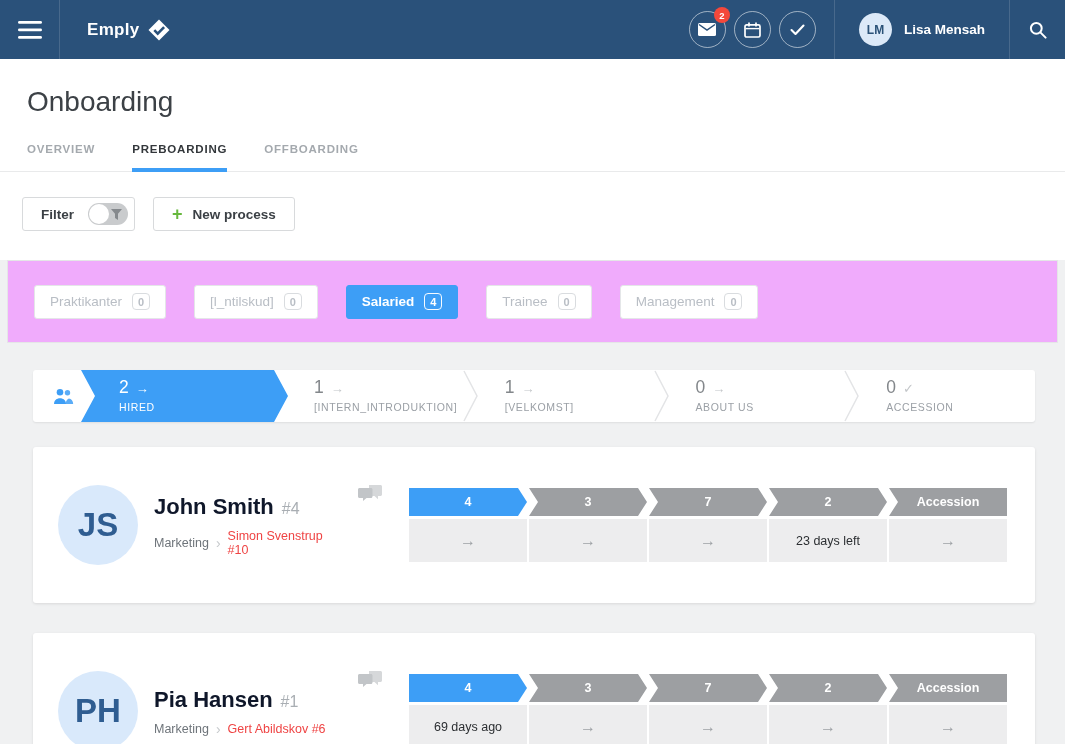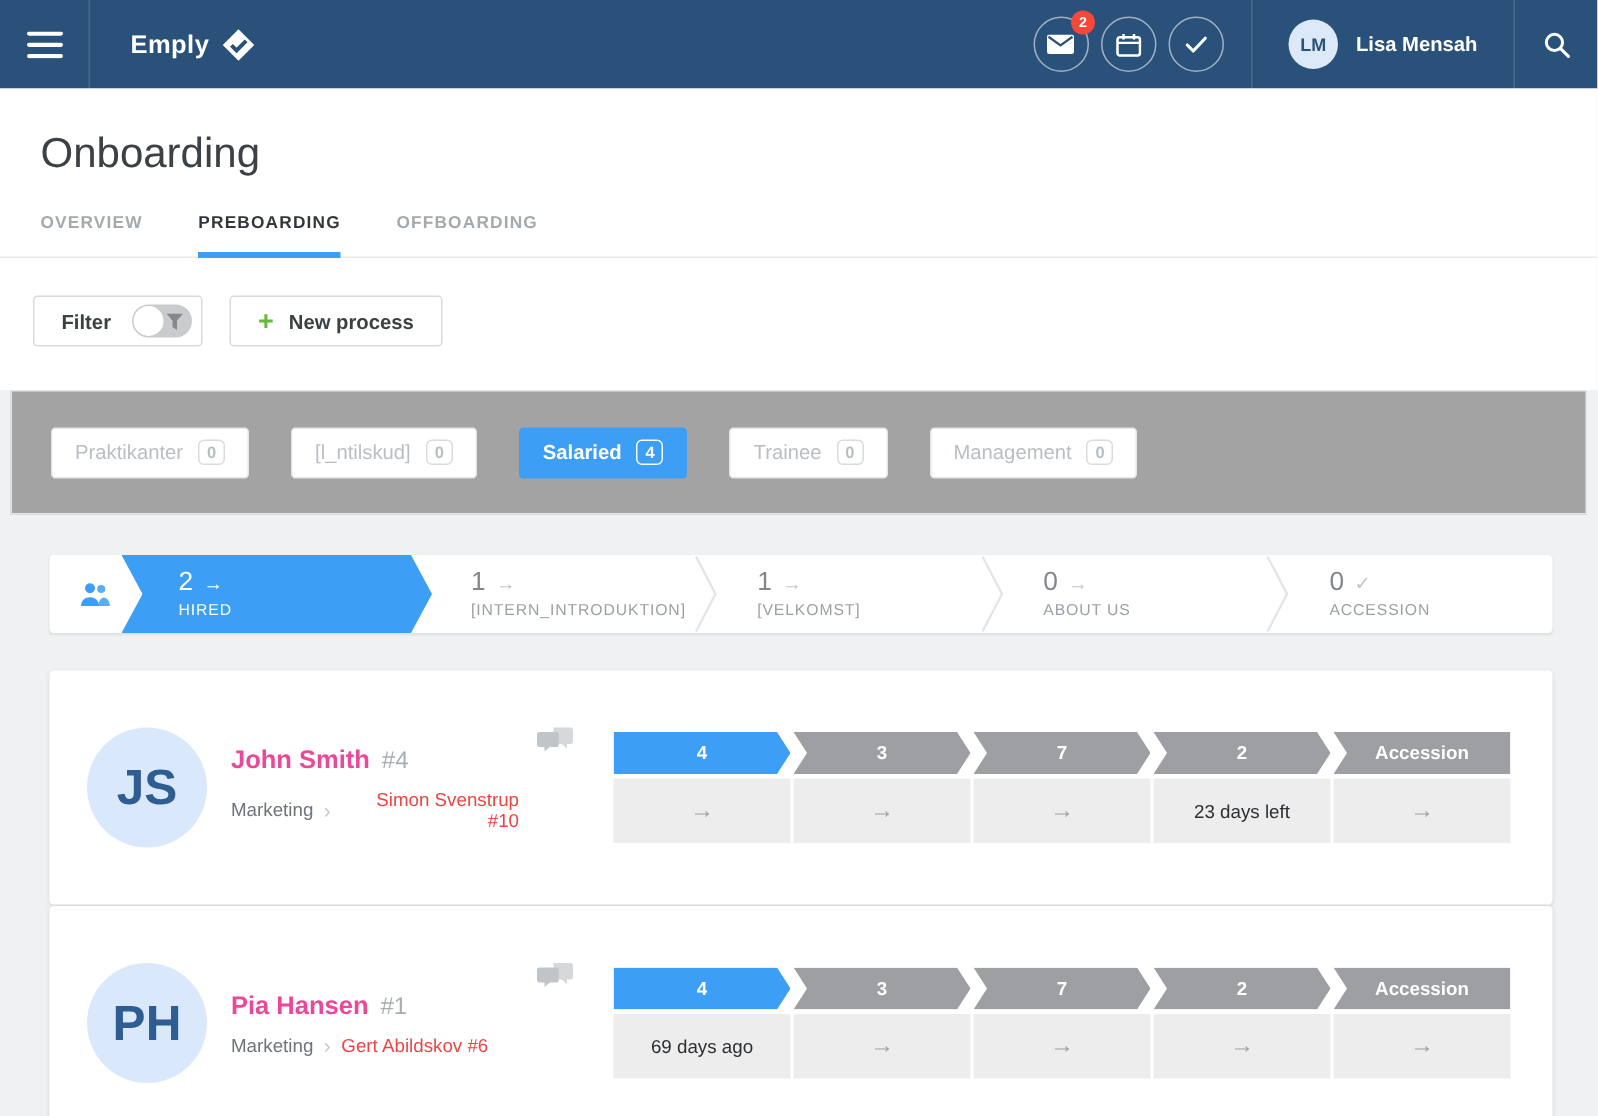--- a/index.html
+++ b/index.html
@@ -52,21 +52,21 @@
   .filter-label{font-size:13.5px;font-weight:bold;color:#3b4045;margin-right:14px;}
   .toggle{width:40px;height:22px;border-radius:11px;background:#c9cbcd;position:relative;
           display:flex;align-items:center;justify-content:flex-end;padding-right:6px;cursor:pointer;}
   .toggle-knob{position:absolute;left:1px;top:1px;width:20px;height:20px;border-radius:50%;background:#fff;}
   .new-process-btn{margin-left:18px;padding:0 18px;}
   .plus{color:var(--plus);font-size:18px;font-weight:bold;margin-right:10px;line-height:1;}
   .new-process-label{font-size:13.5px;font-weight:bold;color:#3b4045;}
 
   
   .gray-sec{background:#f0f1f2;height:486px;}
-  .pills-band{margin:0 7px;background:#a3a3a3;border:1px solid #e5e6e7;height:83px;
+  .pills-band{margin:0 7px;background:#f0abfc;border:1px solid #e5e6e7;height:83px;
               display:flex;align-items:center;padding-left:26px;}
   .pill{height:34px;margin-right:28px;padding:0 15px;border-radius:3px;display:flex;
         align-items:center;background:#fff;border:1px solid #e4e6e8;cursor:pointer;}
   .pill-label{font-size:13.5px;color:#b9bec5;}
   .pill-badge{margin-left:10px;min-width:18px;height:17px;border:1px solid #d9dcdf;border-radius:4px;
               font-size:11px;font-weight:bold;color:#b9bec5;display:flex;align-items:center;
               justify-content:center;padding:0 4px;}
   .pill.active{background:var(--accent);border-color:var(--accent);}
   .pill.active .pill-label{color:#fff;font-weight:bold;}
   .pill.active .pill-badge{border:1.5px solid rgba(255,255,255,.95);color:#fff;}
@@ -80,26 +80,26 @@
     clip-path:polygon(0 0,calc(100% - 14px) 0,100% 50%,calc(100% - 14px) 100%,0 100%,14px 50%);}
   .pl-sep{width:16px;flex:none;display:flex;align-items:center;}
   .st-num{font-size:17.5px;color:#83878b;display:flex;align-items:center;line-height:1;}
   .st-glyph{font-size:13px;color:#c3c6c9;margin-left:7px;}
   .st-label{font-size:10.5px;color:#9ba0a6;letter-spacing:.6px;margin-top:4px;}
   .stage.active .st-num,.stage.active .st-glyph,.stage.active .st-label{color:#fff;}
 
   
   .cards{margin:25px 30px 0 33px;}
   .card{height:156px;background:#fff;border-radius:3px;box-shadow:0 1px 3px rgba(0,0,0,.1);
-        display:flex;align-items:center;padding:0 28px 0 25px;margin-bottom:1px;text-align:right;}
+        display:flex;align-items:center;padding:0 28px 0 25px;margin-bottom:30px;}
   .avatar{width:80px;height:80px;border-radius:50%;background:#d9e9fb;color:#2f5d91;flex:none;
           font-size:33px;font-weight:bold;display:flex;align-items:center;justify-content:center;}
   .card-info{margin-left:16px;width:192px;flex:none;}
   .name-row{display:flex;align-items:baseline;}
-  .emp-name{font-size:17px;font-weight:bold;color:#ec4899;cursor:pointer;}
+  .emp-name{font-size:22px;font-weight:bold;color:#0f172a;cursor:pointer;}
   .emp-num{font-size:16px;color:#a9aeb3;margin-left:8px;}
   .crumb{margin-top:9px;display:flex;align-items:center;font-size:12.5px;}
   .dept{color:#6e747a;cursor:pointer;}
   .crumb-chev{color:#c6c9cc;font-size:14px;margin:0 7px;line-height:1;}
   .mgr{color:#ef4444;cursor:pointer;}
   .chat{align-self:flex-start;margin-top:37px;margin-left:12px;cursor:pointer;}
   .progress{margin-left:auto;width:598px;flex:none;}
   .seg-row{display:flex;gap:2px;height:28px;}
   .seg{flex:1;background:#9d9fa2;color:#fff;font-size:12.5px;font-weight:bold;
        display:flex;align-items:center;justify-content:center;cursor:pointer;}

